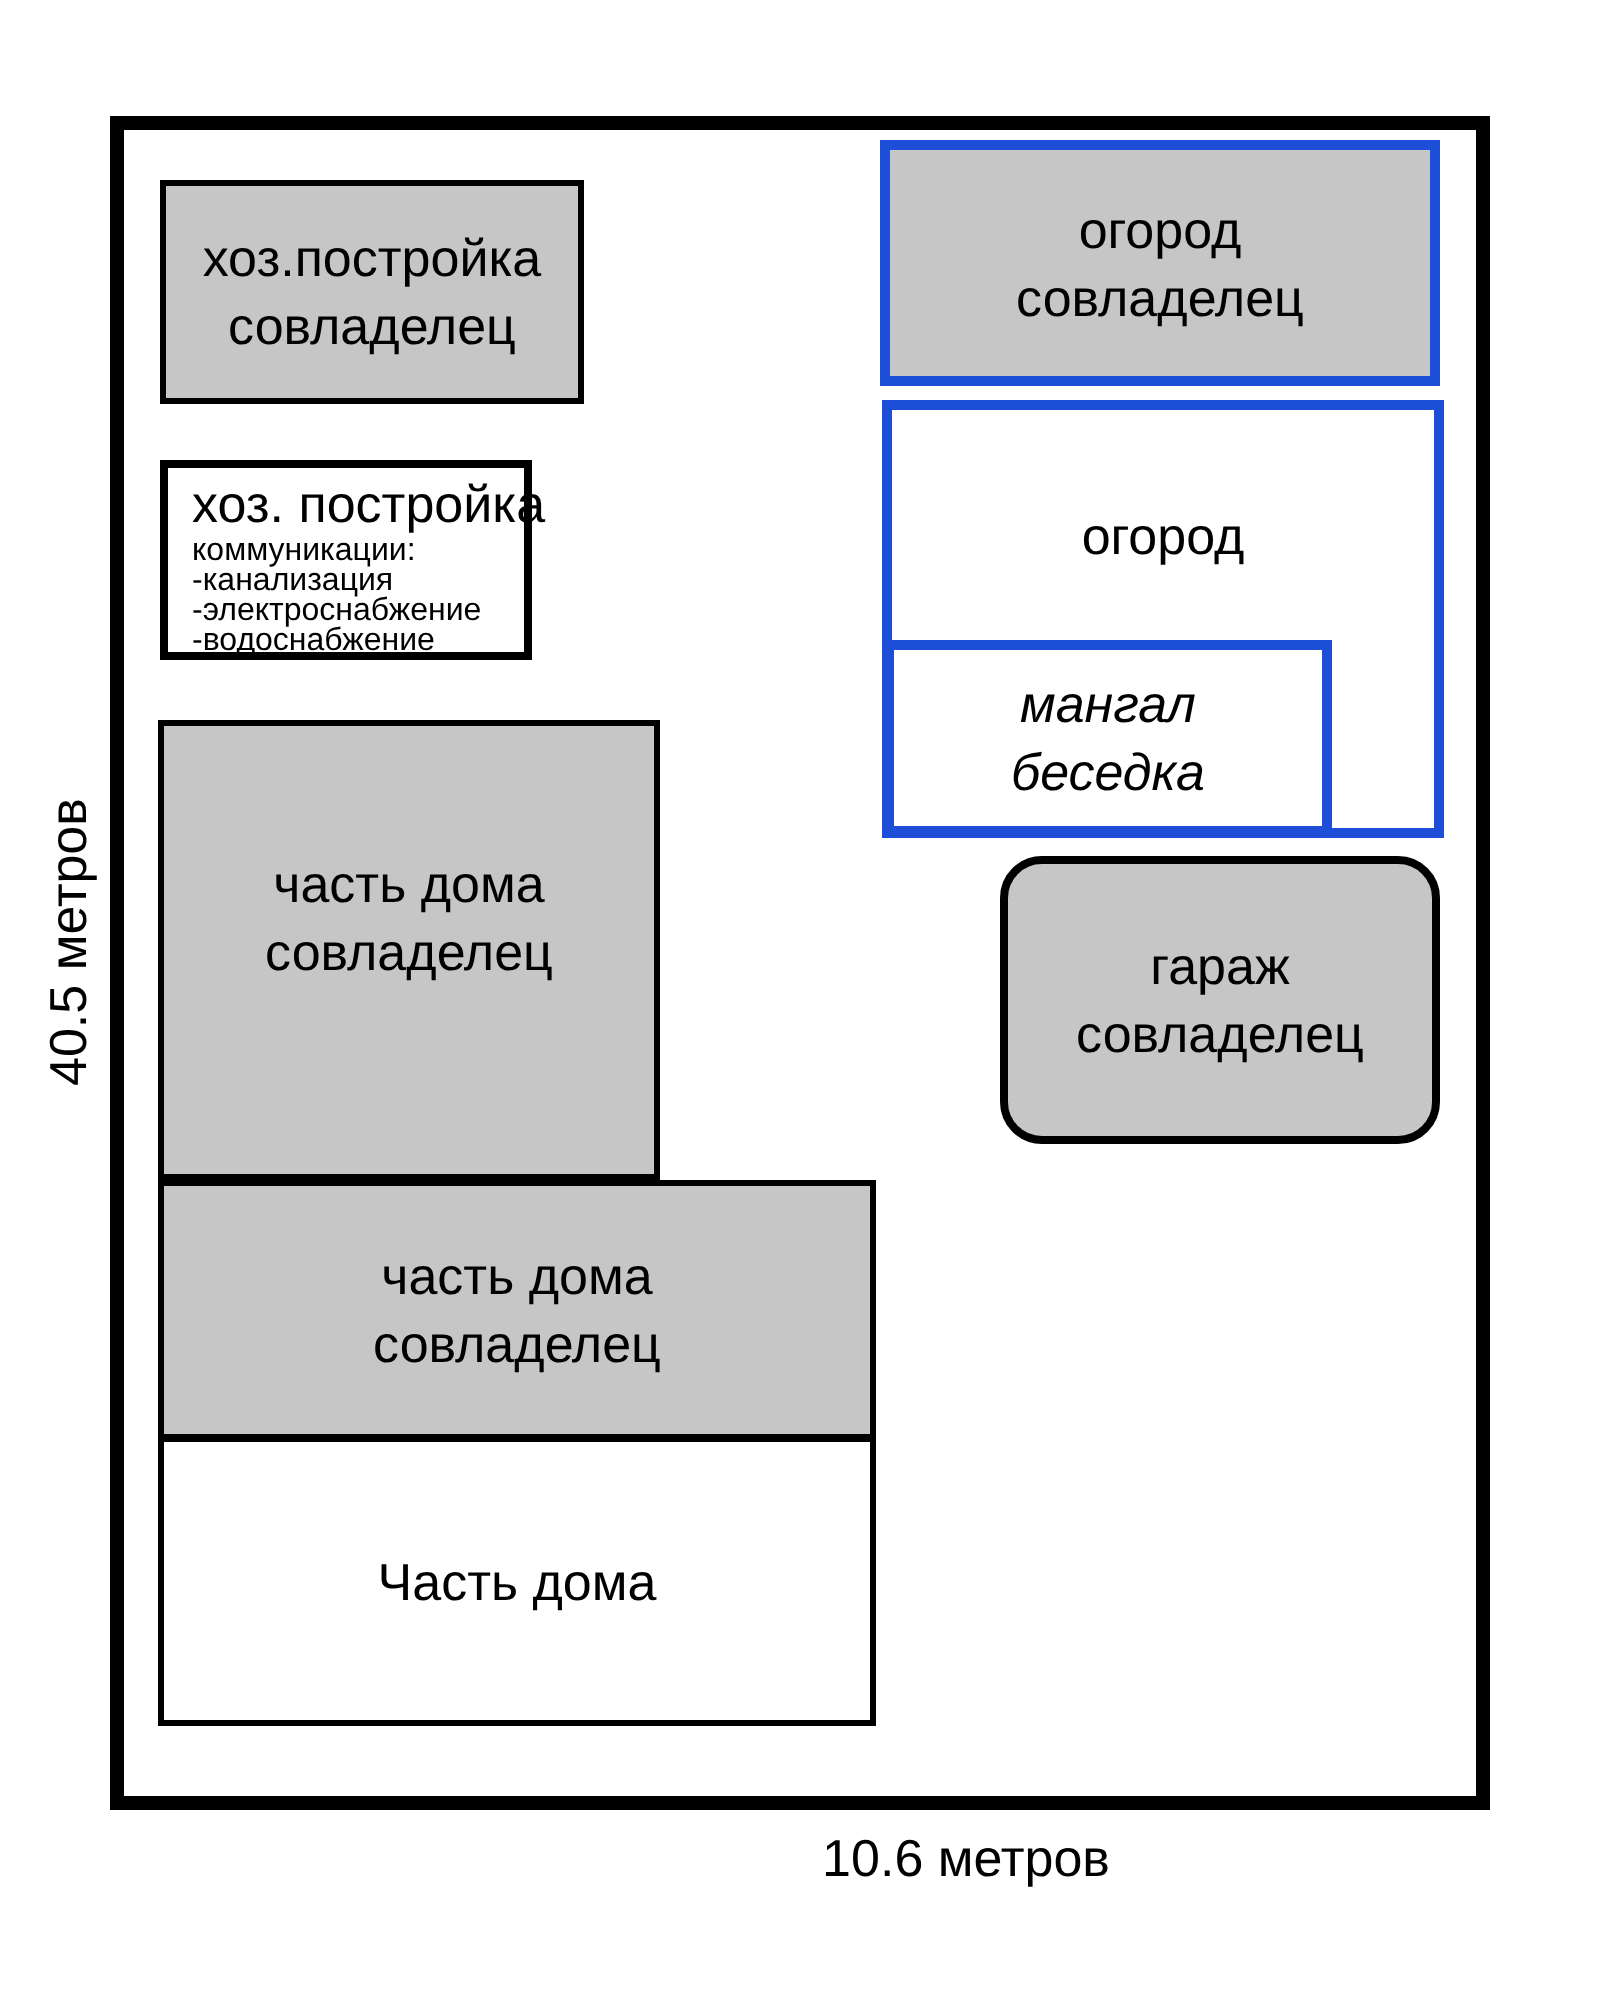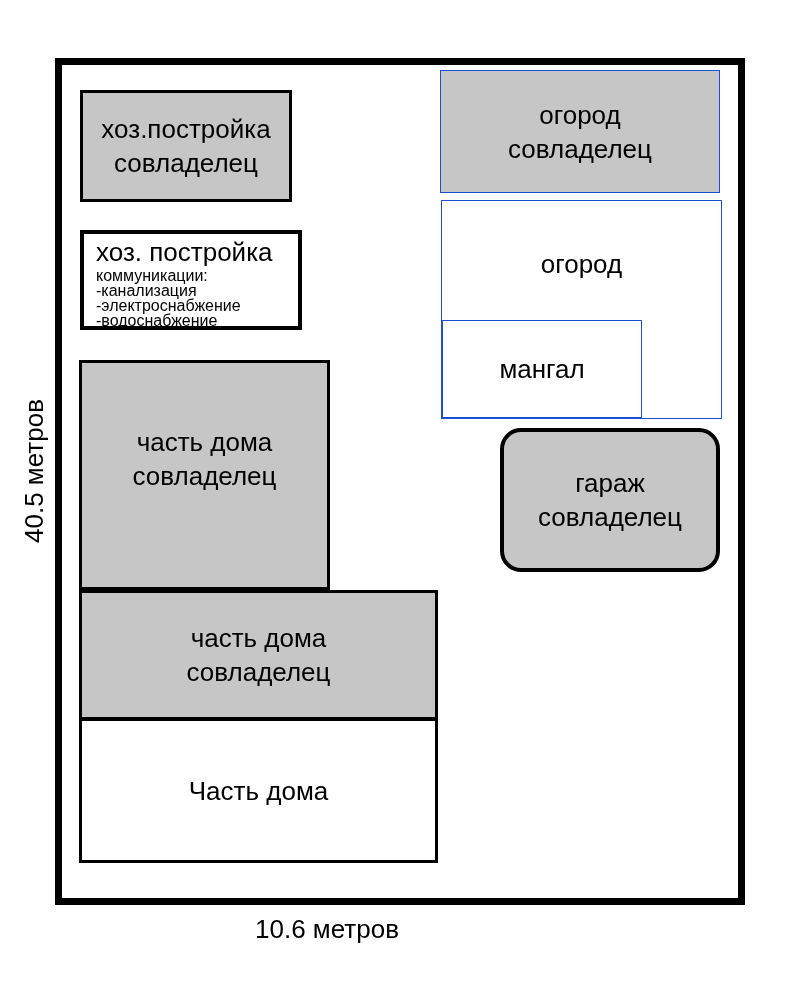--- a/index.html
+++ b/index.html
@@ -22,61 +22,61 @@
   }
   .box {
     position: absolute;
     box-sizing: border-box;
     text-align: center;
     font-size: 26px;
     line-height: 34px;
   }
   .gray  { background: var(--building-fill, #c6c6c6); }
   .white { background: #ffffff; }
-  .b1 { border: 1px solid #1d4ed8; }
+  .b1 { border: 5px solid #1d4ed8; }
   .b3 { border: 3px solid #000000; }
   .b4 { border: 4px solid #000000; }
   .center-v {
     display: flex;
     flex-direction: column;
     justify-content: center;
     align-items: center;
   }
   
   .hoz1    { left: 80px;  top: 90px;  width: 212px; height: 112px; }
-  .hoz2    { left: 80px;  top: 230px; width: 222px; height: 100px; text-align: left; padding: 2px 2px 0 12px; }
+  .hoz2    { left: 80px;  top: 230px; width: 186px; height: 100px; text-align: left; padding: 2px 2px 0 12px; }
   .hoz2 .hoz2-title { font-size: 26px; line-height: 32px; white-space: nowrap; }
   .hoz2 .hoz2-line  { font-size: 16px; line-height: 15px; }
   .part1   { left: 79px;  top: 360px; width: 251px; height: 230px; padding-top: 62px; }
   .part2   { left: 79px;  top: 590px; width: 359px; height: 130px; }
   .part3   { left: 79px;  top: 718px; width: 359px; height: 145px; }
   .garden1 { left: 440px; top: 70px;  width: 280px; height: 123px; }
   .garden2 { left: 441px; top: 200px; width: 281px; height: 219px; padding-top: 46px; }
-  .mangal  { left: 442px; top: 320px; width: 200px; height: 98px; }
+  .mangal  { left: 442px; top: 320px; width: 224px; height: 98px; font-style: italic; }
   .garage  { left: 500px; top: 428px; width: 220px; height: 144px; border-radius: 21px; }
   .s-sub {
     font-size: 14px;
     vertical-align: -3px;
   }
   .vlabel {
     position: absolute;
     left: -46px; top: 455px;
     width: 160px; height: 32px;
     text-align: center;
     font-size: 26px;
     line-height: 32px;
     transform: rotate(-90deg);
     transform-origin: center center;
     white-space: nowrap;
   }
   .hlabel {
     position: absolute;
     left: 255px; top: 912px;
     width: 300px;
-    text-align: left;
+    text-align: right;
     font-size: 26px;
     line-height: 34px;
     white-space: nowrap;
   }
 </style>
 </head>
 <body>
 
 <div class="canvas">
 
@@ -116,20 +116,21 @@
     <div>огород</div>
     <div>совладелец</div>
   </div>
 
   <div class="box white b1 garden2">
     <div>огород</div>
   </div>
 
   <div class="box white b1 center-v mangal">
     <div>мангал</div>
+    <div>беседка</div>
   </div>
 
   <div class="box gray b4 center-v garage">
     <div>гараж</div>
     <div>совладелец</div>
   </div>
 
 </div>
 
 </body></html>

